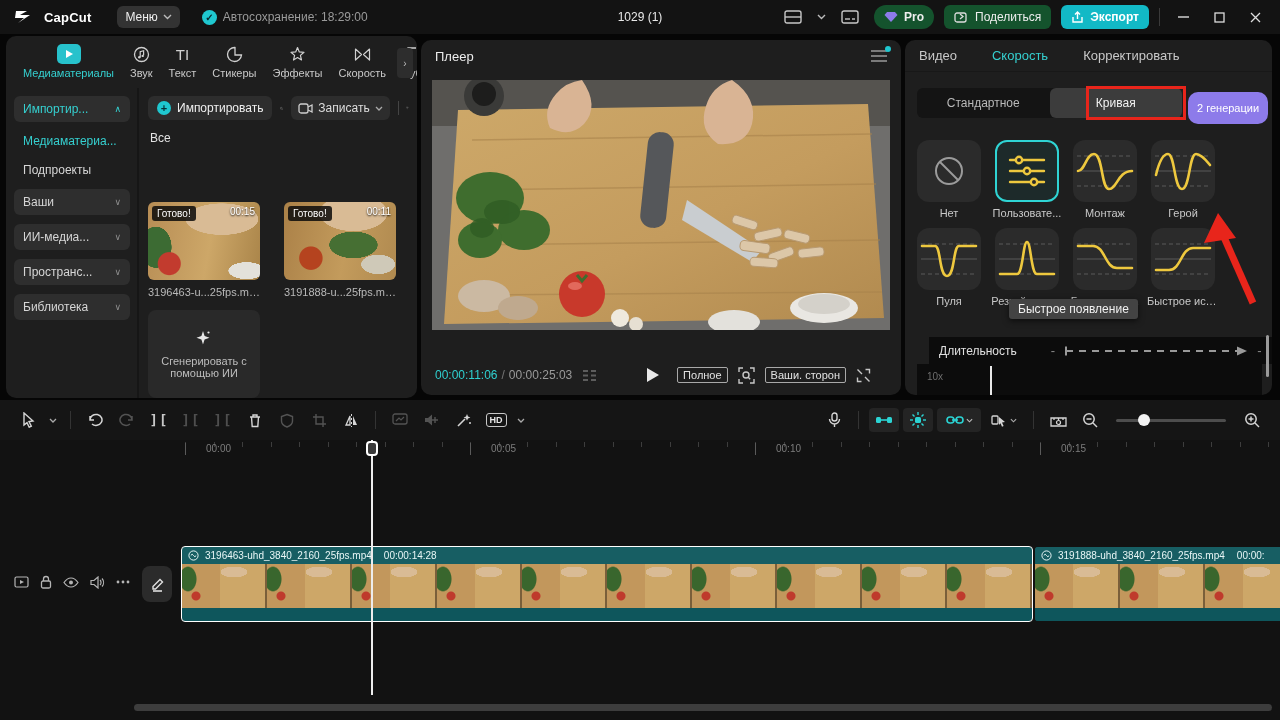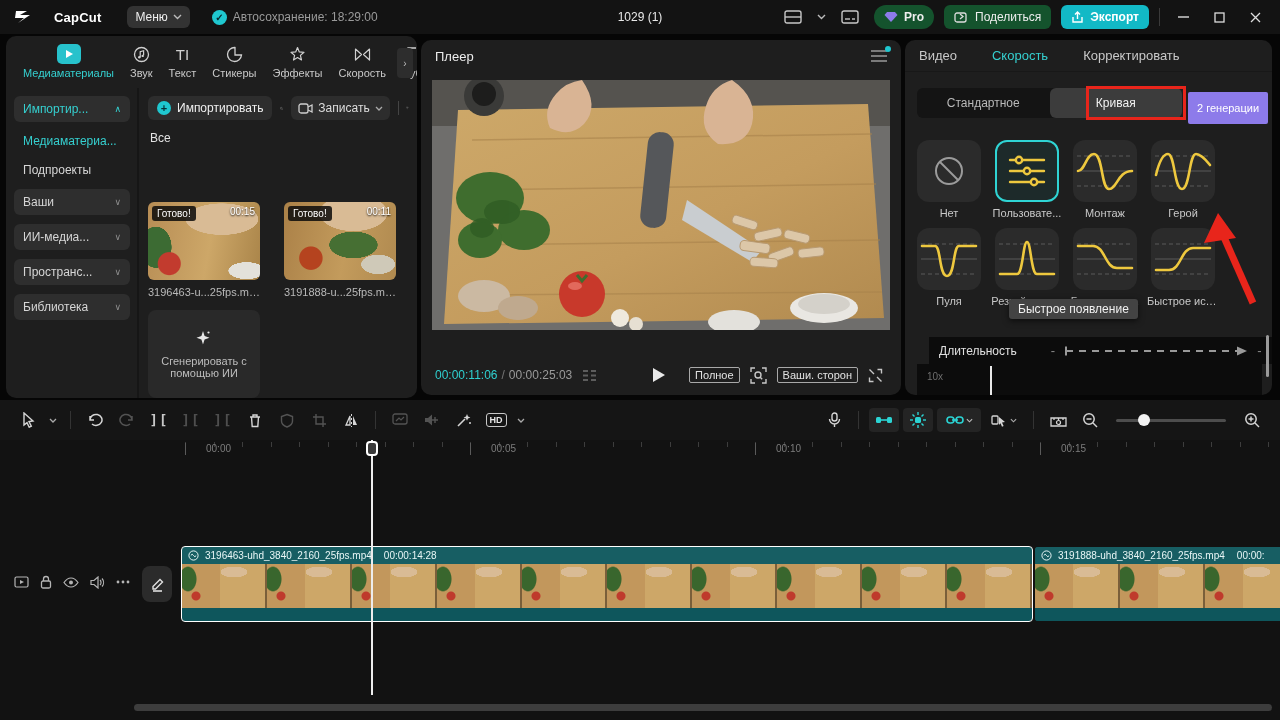--- a/index.html
+++ b/index.html
@@ -3,21 +3,21 @@
 <meta charset="utf-8">
 <style>
   * {margin:0;padding:0;box-sizing:border-box;}
   html,body {width:1280px;height:720px;background:#060606;overflow:hidden;
     font-family:"Liberation Sans",sans-serif;color:#ddd;-webkit-user-select:none;user-select:none;}
   svg {display:block;}
 
   
   #titlebar {position:absolute;left:0;top:0;width:1280px;height:34px;background:#131313;
     display:flex;align-items:center;}
-  .logo {display:flex;align-items:center;gap:22px;margin-left:14px;}
+  .logo {display:flex;align-items:center;gap:12px;margin-left:14px;}
   .logo-name {font-weight:bold;font-size:13px;color:#fff;letter-spacing:.2px;}
   .menu-btn {margin-left:26px;background:#333;border-radius:6px;height:22px;padding:0 8px;
     display:flex;align-items:center;gap:5px;font-size:12px;color:#eee;}
   .autosave {margin-left:22px;display:flex;align-items:center;gap:6px;font-size:12px;color:#9a9a9a;}
   .check-dot {width:15px;height:15px;border-radius:50%;background:#1fc7cf;color:#07252a;font-size:10px;
     display:flex;align-items:center;justify-content:center;font-weight:bold;}
   #project-title {position:absolute;left:0;right:0;text-align:center;font-size:12px;color:#e8e8e8;}
   .tb-right {margin-left:auto;display:flex;align-items:center;gap:10px;margin-right:12px;position:relative;}
   .pill {height:24px;border-radius:6px;background:#14532d;display:flex;align-items:center;gap:6px;
     padding:0 10px;font-size:12px;color:#eee;}
@@ -85,38 +85,38 @@
   .vname {margin-top:6px;font-size:11px;color:#b9b9b9;white-space:nowrap;overflow:hidden;text-overflow:ellipsis;}
   #ai-tile {position:absolute;left:8px;top:222px;width:112px;height:88px;background:#292929;border-radius:8px;
     display:flex;flex-direction:column;align-items:center;justify-content:center;gap:8px;
     font-size:11px;color:#bdbdbd;text-align:center;padding:0 10px;}
 
   
   .panel-head {height:32px;display:flex;align-items:center;padding:0 14px;font-size:13px;color:#ececec;}
   #player-menu {margin-left:auto;}
   #player-dot {position:absolute;right:10px;top:6px;width:6px;height:6px;border-radius:50%;background:#1fc7cf;}
   #video-frame {position:absolute;left:11px;top:40px;width:458px;height:250px;background:#000;}
-  #player-controls {position:absolute;left:0;right:4px;bottom:0;height:40px;display:flex;align-items:center;
+  #player-controls {position:absolute;left:0;right:16px;bottom:0;height:40px;display:flex;align-items:center;
     padding:0 14px;font-size:12px;}
   .tc-cur {color:#2fd0d0;}
   .tc-sep {color:#777;margin:0 4px;}
   .tc-tot {color:#9a9a9a;}
   #play-btn {position:absolute;left:50%;transform:translateX(-50%);}
   .pc-right {margin-left:auto;display:flex;align-items:center;gap:10px;}
   .frame-btn {border:1px solid #a9a9a9;border-radius:2px;font-size:11px;color:#e2e2e2;padding:1px 5px;}
 
   
   #insp-tabs {display:flex;align-items:center;gap:35px;height:32px;padding:11px 14px;font-size:13px;color:#c9c9c9;
     border-bottom:1px solid #181818;}
   #insp-tabs .active {color:#35d0d0;}
   #seg {position:absolute;left:12px;top:48px;width:265px;height:30px;background:#141414;border-radius:6px;
     display:flex;font-size:12px;}
   .seg-cell {flex:1;display:flex;align-items:center;justify-content:center;color:#b9b9b9;border-radius:6px;}
   .seg-cell.sel {background:#3c3c3c;color:#f2f2f2;}
-  #gen-badge {position:absolute;left:283px;top:52px;height:21px;background:#8d7bea;border-radius:2px;
+  #gen-badge {position:absolute;left:283px;top:52px;height:21px;background:#8d7bea;border-radius:10px;
     color:#fff;font-size:11px;display:flex;align-items:center;padding:16px 9px;white-space:nowrap;}
   .preset {position:absolute;width:64px;text-align:center;}
   .ptile {width:64px;height:62px;background:#2b2b2b;border-radius:12px;display:flex;align-items:center;
     justify-content:center;position:relative;}
   .ptile.sel {border:2px solid #2fd4d4;background:#1d2a2a;}
   .plabel {margin-top:5px;font-size:11px;color:#c9c9c9;white-space:nowrap;overflow:hidden;
     text-overflow:ellipsis;width:72px;margin-left:-4px;}
   #tooltip {position:absolute;left:104px;top:259px;background:#434343;border-radius:3px;padding:3px 9px;
     font-size:12px;color:#f0f0f0;white-space:nowrap;box-shadow:0 2px 6px rgba(0,0,0,.6);z-index:5;}
   #duration-bar {position:absolute;left:12px;top:297px;width:345px;height:27px;background:#0c0c0c;

